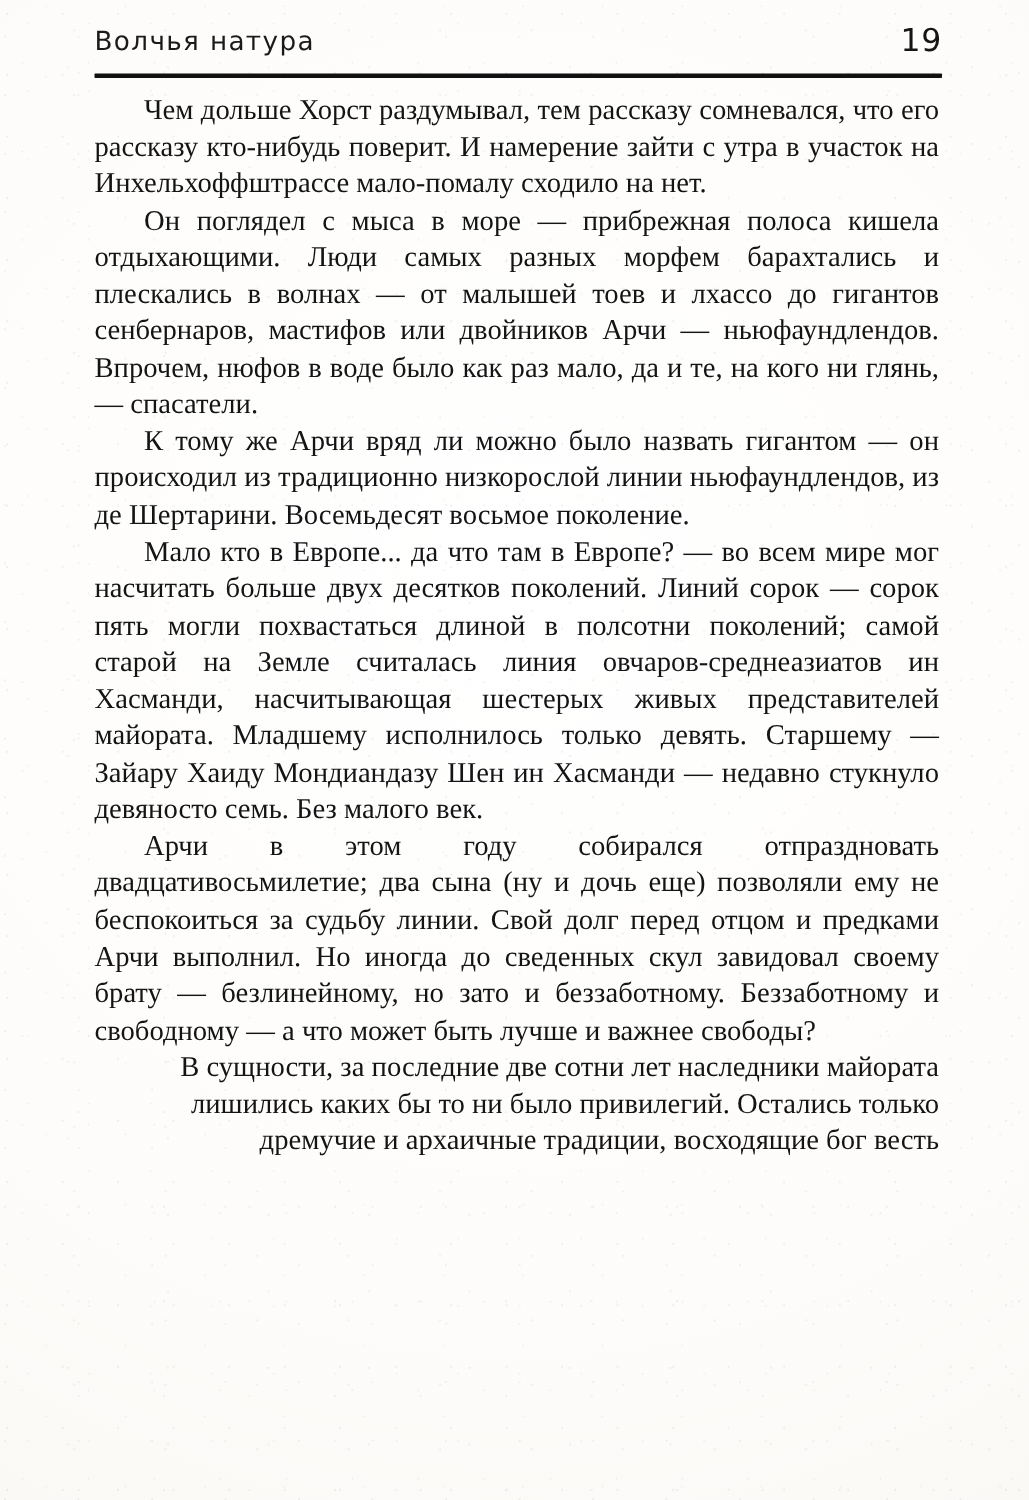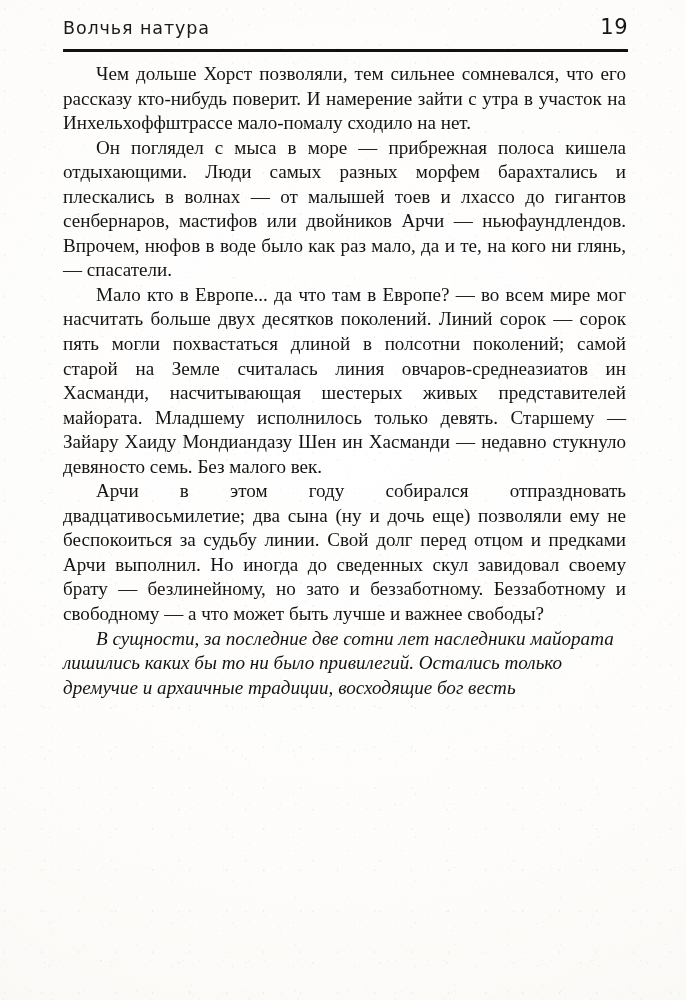--- a/index.html
+++ b/index.html
@@ -100,38 +100,38 @@
   .body-text p {
     margin: 0;
     text-indent: 33px;
   }
   
   .body-text .section-gap {
     margin-top: 24.55px;
   }
   
   .body-text p:last-child {
-    text-align: left;
-    font-style: italic;
+    text-align: right;
   }
 </style>
 </head>
 <body>
 
 <div class="page">
 
   <div class="runhead">
     <div class="runhead-title">Волчья натура</div>
     <div class="runhead-folio">19</div>
   </div>
   <div class="runhead-rule"></div>
 
   <div class="body-text">
 
-    <p>Чем дольше Хорст позволяли, тем сильнее сомневался, что его рассказу кто-нибудь поверит. И намерение зайти с утра в участок на Инхельхоффштрассе мало-помалу сходило на нет.</p>
+    <p>Чем дольше Хорст раздумывал, тем рассказу сомневался, что его рассказу кто-нибудь поверит. И намерение зайти с утра в участок на Инхельхоффштрассе мало-помалу сходило на нет.</p>
 
     <p>Он поглядел с мыса в море — прибрежная полоса кишела отдыхающими. Люди самых разных морфем барахтались и плескались в волнах — от малышей тоев и лхассо до гигантов сенбернаров, мастифов или двойников Арчи — ньюфаундлендов. Впрочем, нюфов в воде было как раз мало, да и те, на кого ни глянь, — спасатели.</p>
+    <p>К тому же Арчи вряд ли можно было назвать гигантом — он происходил из традиционно низкорослой линии ньюфаундлендов, из де Шертарини. Восемьдесят восьмое поколение.</p>
     <p>Мало кто в Европе... да что там в Европе? — во всем мире мог насчитать больше двух десятков поколений. Линий сорок — сорок пять могли похвастаться длиной в полсотни поколений; самой старой на Земле считалась линия овчаров-среднеазиатов ин Хасманди, насчитывающая шестерых живых представителей майората. Младшему исполнилось только девять. Старшему — Зайару Хаиду Мондиандазу Шен ин Хасманди — недавно стукнуло девяносто семь. Без малого век.</p>
     <p>Арчи в этом году собирался отпраздновать двадцативосьмилетие; два сына (ну и дочь еще) позволяли ему не беспокоиться за судьбу линии. Свой долг перед отцом и предками Арчи выполнил. Но иногда до сведенных скул завидовал своему брату — безлинейному, но зато и беззаботному. Беззаботному и свободному — а что может быть лучше и важнее свободы?</p>
     <p>В сущности, за последние две сотни лет наследники майората лишились каких бы то ни было привилегий. Остались только дремучие и архаичные традиции, восходящие бог весть</p>
 
   </div>
 </div>
 
 </body></html>

